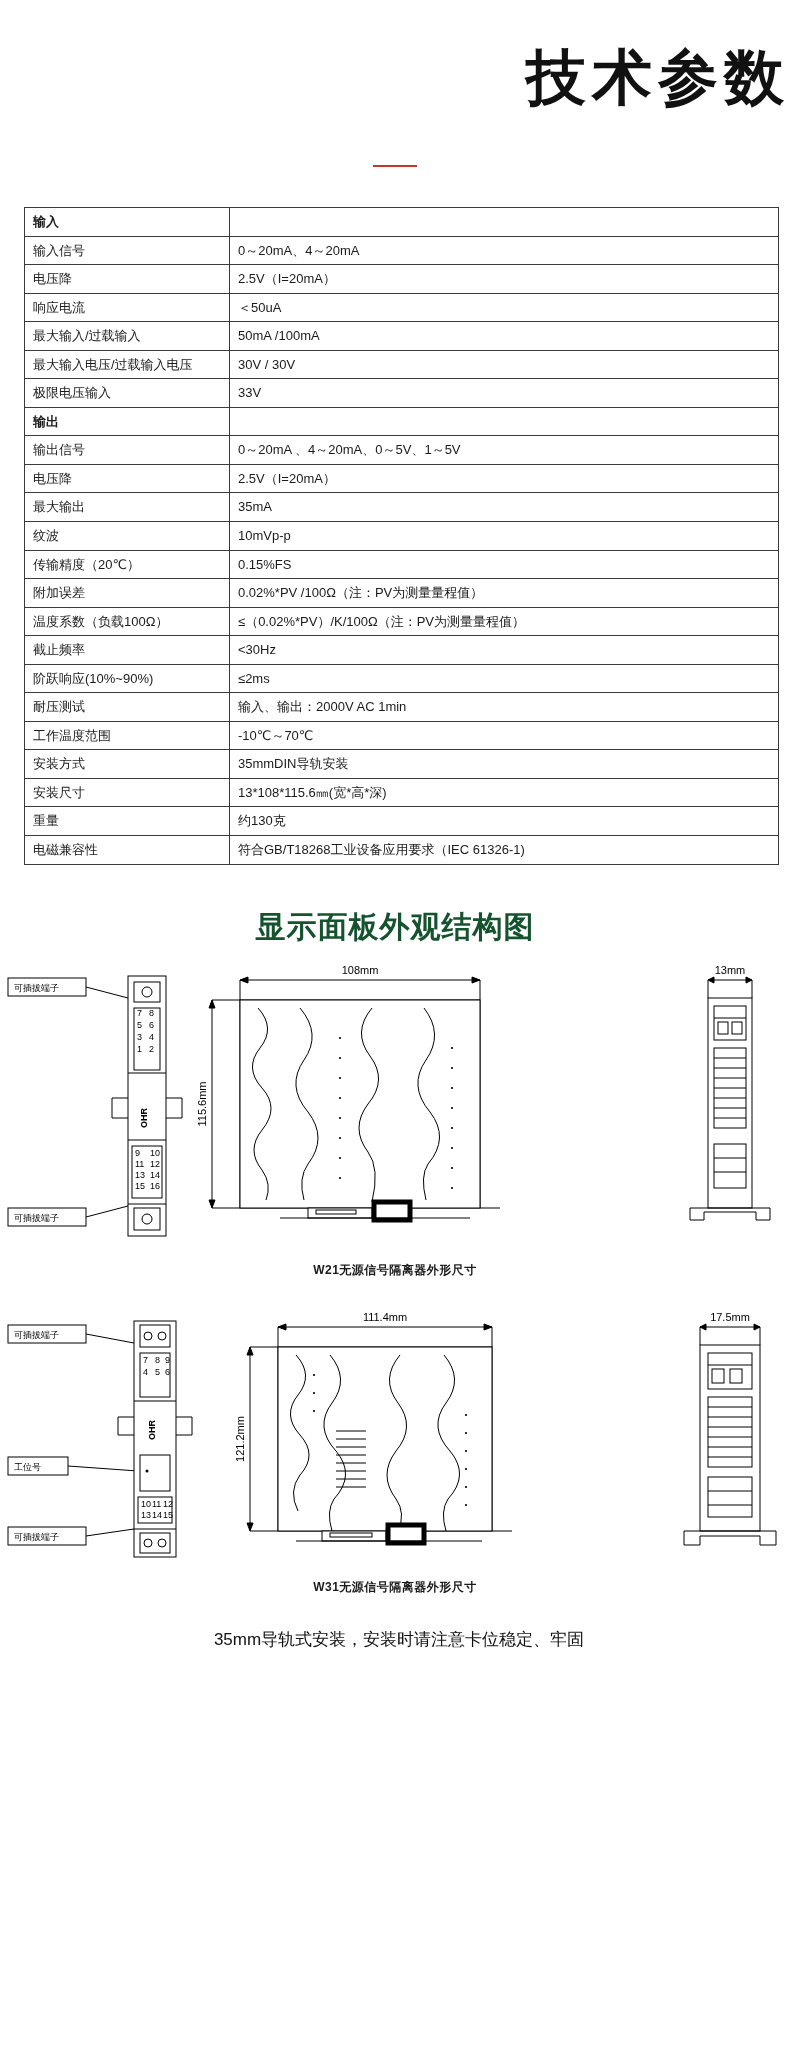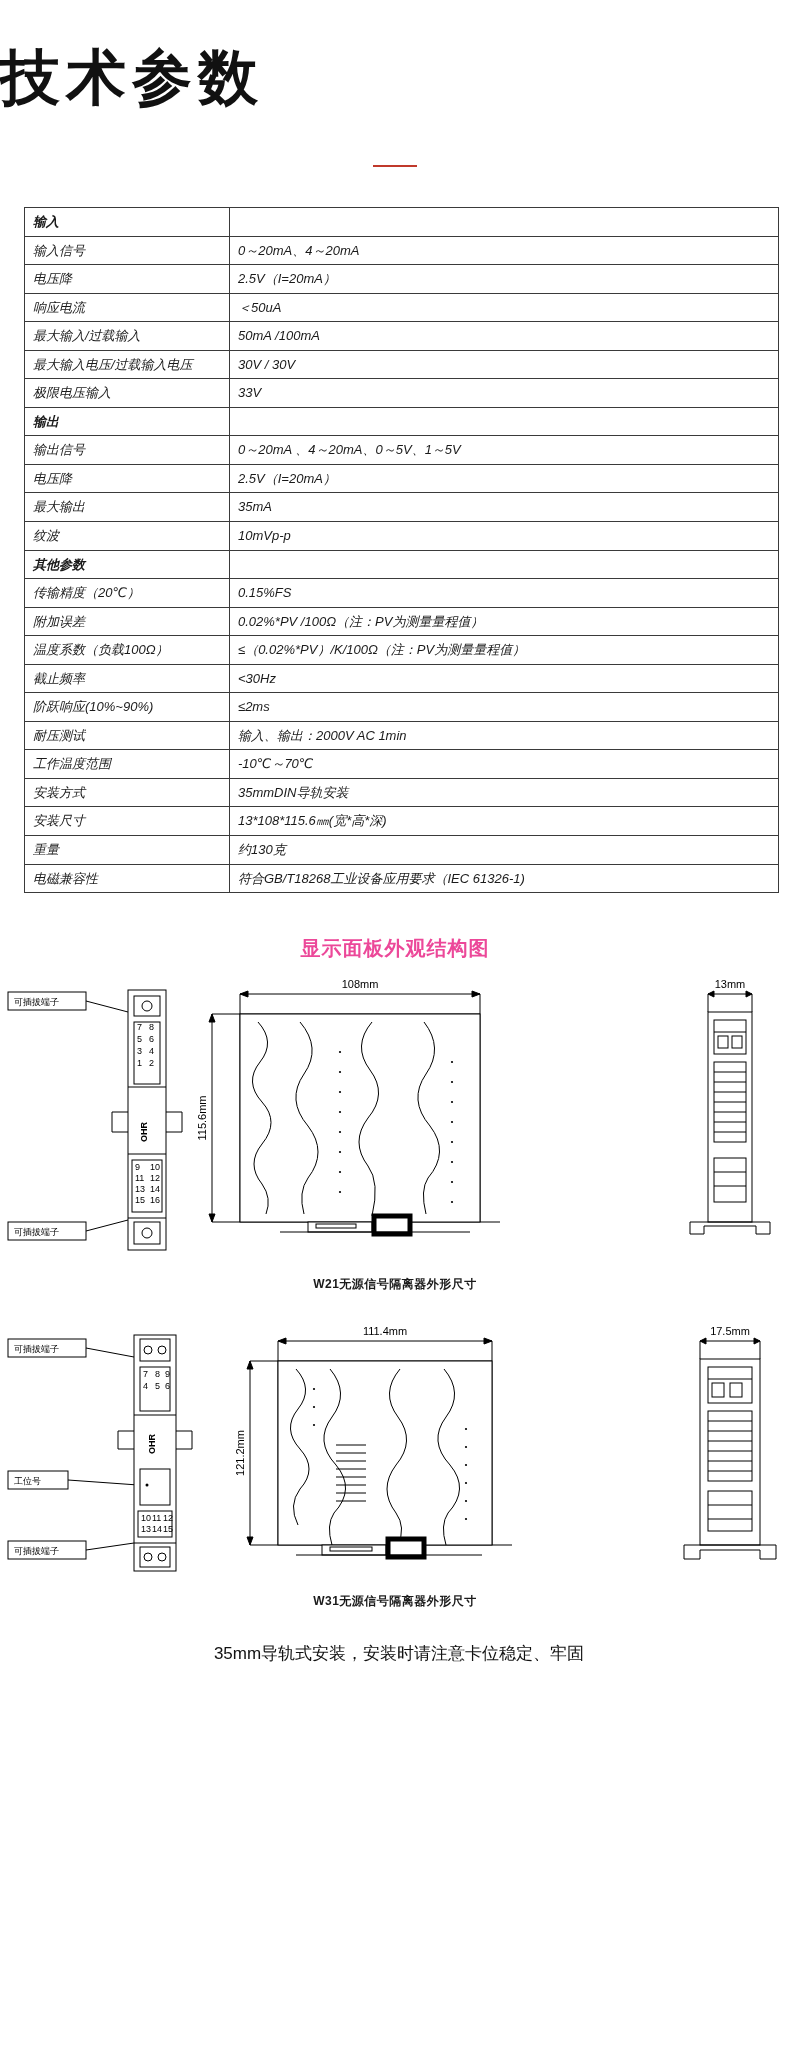--- a/index.html
+++ b/index.html
@@ -8,61 +8,61 @@
     width: 790px;
     min-height: 2060px;
     background: #ffffff;
     font-family: "Liberation Sans", "DejaVu Sans", sans-serif;
     color: #1a1a1a;
   }
   .page { position: relative; width: 790px; }
 
   
   .title {
-    text-align: left;
+    text-align: right;
     font-size: 60px;
     font-weight: bold;
     letter-spacing: 6px;
     padding-top: 38px;
     color: #111;
     font-family: "DejaVu Sans", "Liberation Sans", sans-serif;
   }
   .title-rule {
     width: 44px;
     height: 2px;
     background: #c0392b;
     margin: 46px auto 0 auto;
   }
 
   
-  .spec-wrap { padding: 40px 11px 0 24px; font-style: italic; }
+  .spec-wrap { padding: 40px 11px 0 24px; }
   table.spec {
     width: 100%;
     border-collapse: collapse;
     font-size: 13px;
   }
   table.spec td {
     border: 1px solid #3a3a3a;
     padding: 5px 8px;
     line-height: 1.35;
     vertical-align: middle;
     height: 26px;
   }
   table.spec td.k { width: 205px; }
   table.spec tr.section td.k { font-weight: bold; }
   table.spec tr.section td.v { }
 
   
   .sec-title {
     text-align: center;
-    font-size: 20px;
+    font-size: 30px;
     font-weight: bold;
     margin: 42px 0 10px 0;
     letter-spacing: 1px;
-    color: #ec4899;
+    color: #14532d;
   }
 
   
   .drawing { position: relative; width: 790px; }
   .drawing svg { display: block; }
   .caption {
     text-align: center;
     font-size: 12px;
     font-weight: bold;
     margin-top: 4px;
@@ -132,24 +132,20 @@
             <td class="k">电压降</td>
             <td class="v">2.5V（I=20mA）</td>
           </tr>
           <tr>
             <td class="k">最大输出</td>
             <td class="v">35mA</td>
           </tr>
           <tr>
             <td class="k">纹波</td>
             <td class="v">10mVp-p</td>
-          </tr>
-          <tr class="section">
-            <td class="k">其他参数</td>
-            <td class="v"></td>
           </tr>
           <tr>
             <td class="k">传输精度（20℃）</td>
             <td class="v">0.15%FS</td>
           </tr>
           <tr>
             <td class="k">附加误差</td>
             <td class="v">0.02%*PV /100Ω（注：PV为测量量程值）</td>
           </tr>
           <tr>

